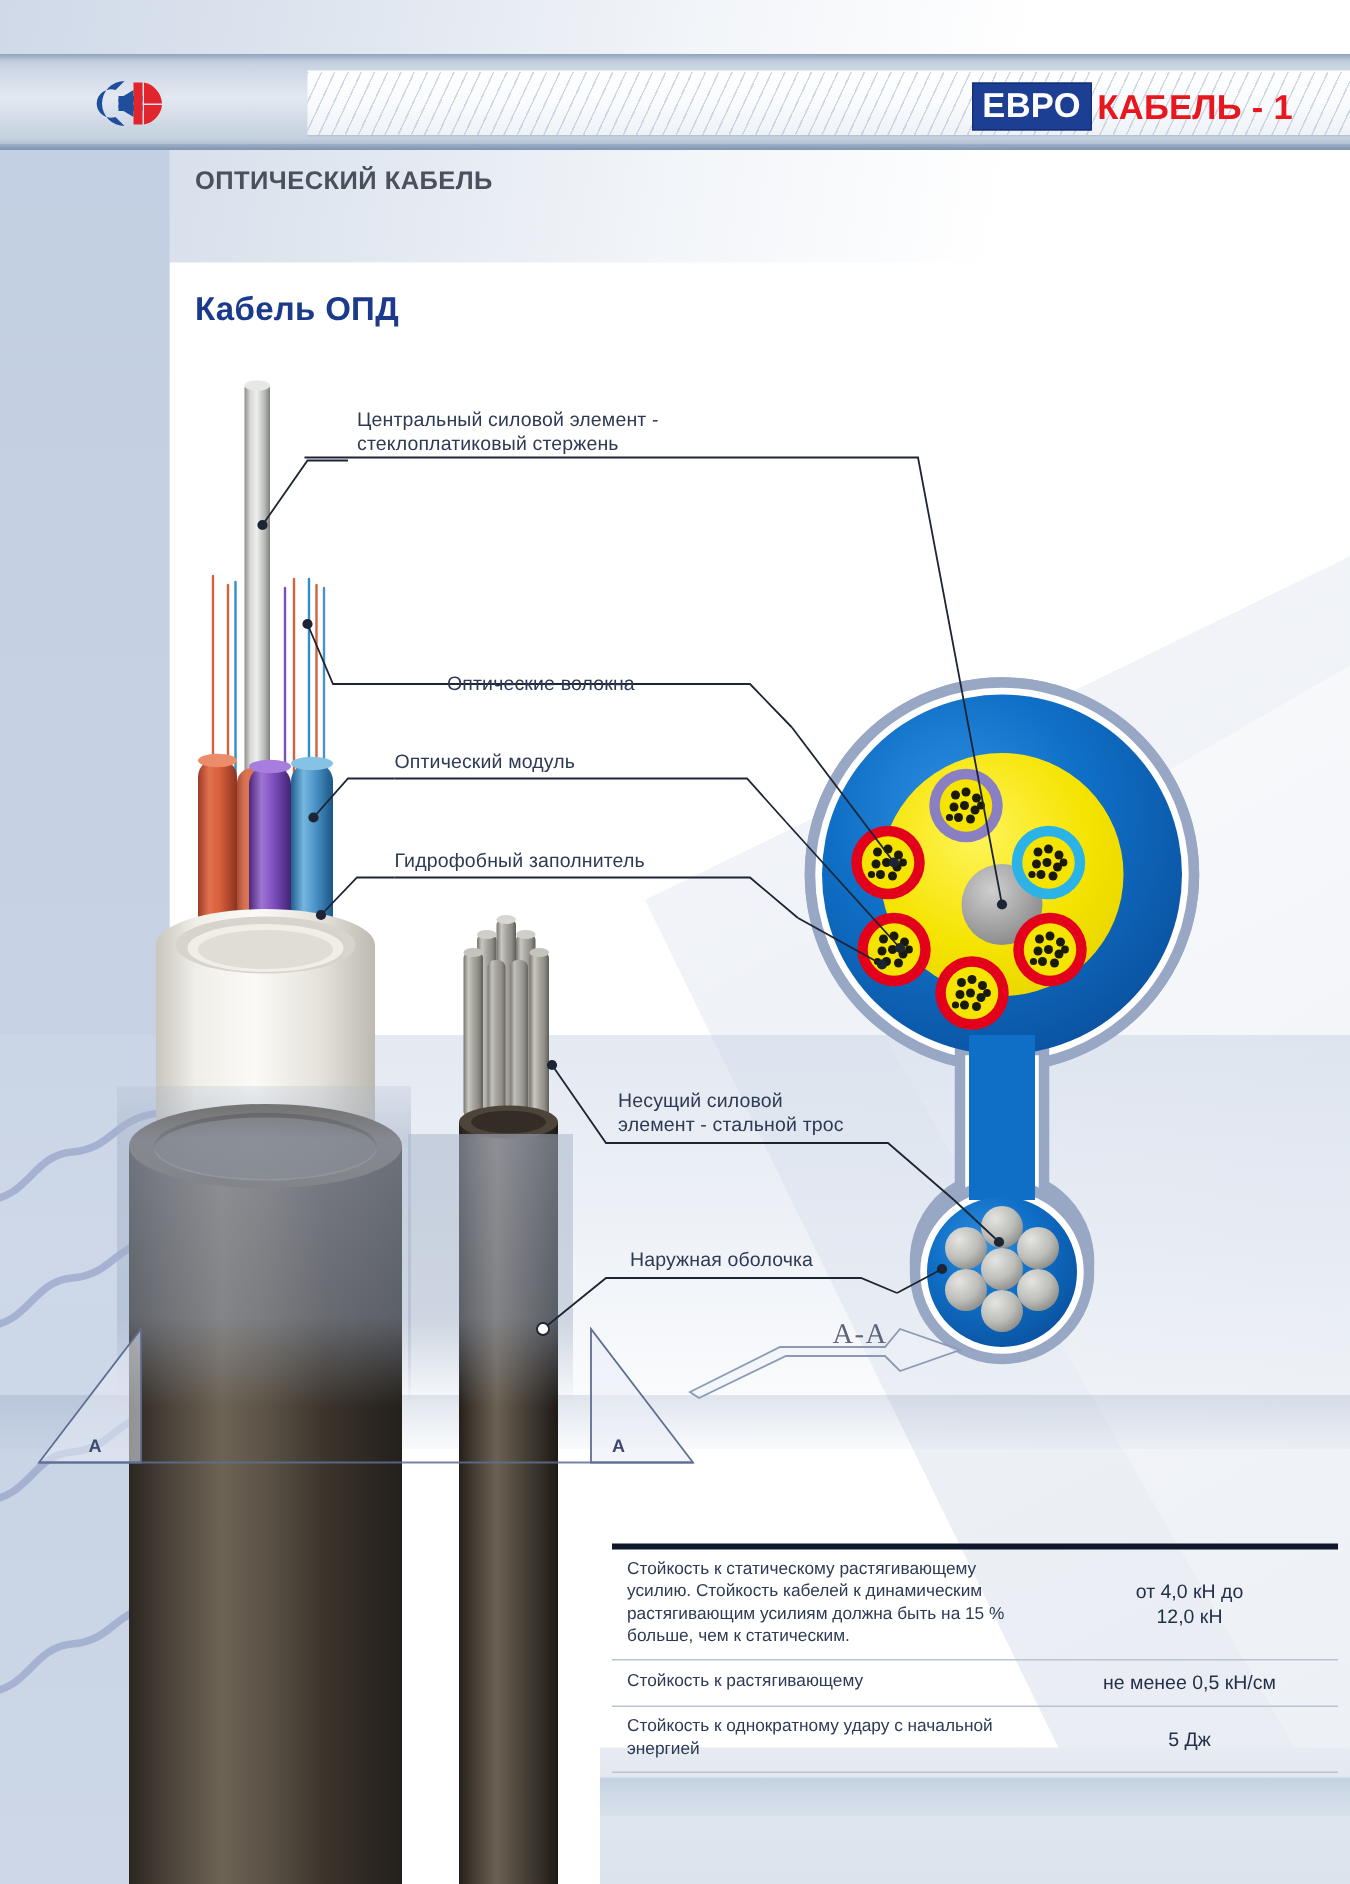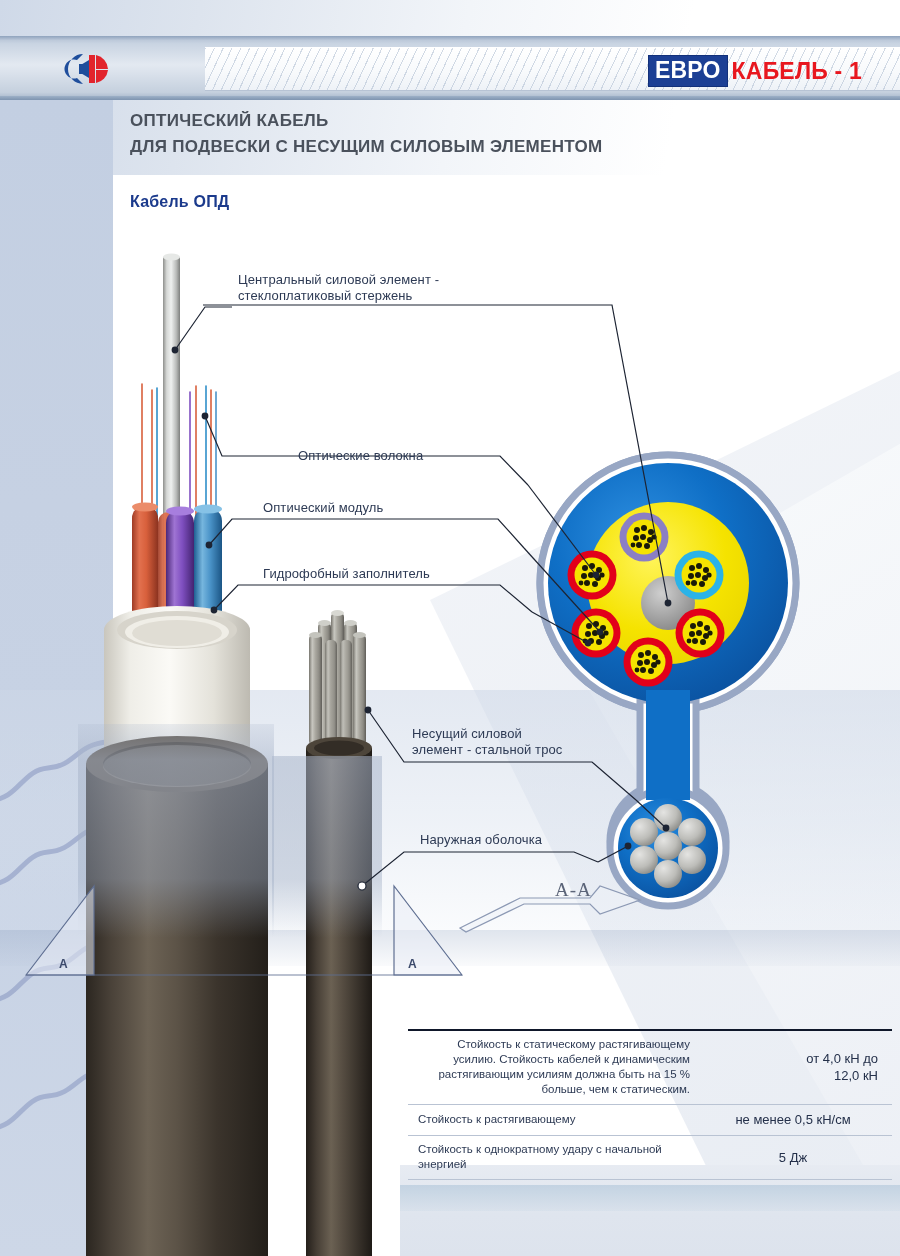--- a/index.html
+++ b/index.html
@@ -107,21 +107,21 @@
   .title-block{
     position:absolute;left:130px;top:108px;width:700px;
     color:#434a55;
   }
   .title-line{
     font-size:17px;font-weight:bold;letter-spacing:.3px;line-height:26px;
     color:#4a515c;
   }
   .subtitle{
     position:absolute;left:130px;top:193px;
-    font-size:16px;font-weight:bold;color:#1b3a8c;letter-spacing:.2px;
+    font-size:22px;font-weight:bold;color:#1b3a8c;letter-spacing:.2px;
   }
 
   
   .callout{
     position:absolute;
     font-size:13px;color:#2d3a54;line-height:15.5px;
     white-space:pre-line;
     letter-spacing:.1px;
   }
   #c-central{left:238px;top:272px;}
@@ -151,21 +151,21 @@
     position:absolute;left:408px;top:1029px;width:484px;
     border-collapse:collapse;
     font-size:11.5px;color:#2d3a54;
   }
   .spec td{
     border-bottom:1px solid #b9c3d3;
     padding:6px 8px 7px 10px;
     vertical-align:middle;
     line-height:15px;
   }
-  .spec tr:first-child td{border-top:2px solid #0f172a;text-align:right;}
+  .spec tr:first-child td{border-top:4px solid #0f172a;}
   .spec td.val{
     width:170px;text-align:center;font-size:13px;color:#24304a;
     line-height:17px;padding-right:14px;
   }
 </style>
 </head>
 <body>
 
 <div id="page">
 
@@ -205,21 +205,20 @@
     </svg>
   </div>
 
   <div class="brand">
     <span class="euro">ЕВРО</span>
     <span class="kabel">КАБЕЛЬ - 1</span>
   </div>
 
   <div class="title-block">
     <div class="title-line">ОПТИЧЕСКИЙ КАБЕЛЬ</div>
-    <div class="title-line">ДЛЯ ПОДВЕСКИ С НЕСУЩИМ СИЛОВЫМ ЭЛЕМЕНТОМ</div>
   </div>
   <div class="subtitle">Кабель ОПД</div>
 
   <svg class="layer nofill">
     <defs>
 
       <linearGradient id="gJacket" x1="0" y1="0" x2="1" y2="0">
         <stop offset="0%" stop-color="#2b2620"></stop>
         <stop offset="14%" stop-color="#4a4239"></stop>
         <stop offset="34%" stop-color="#6d6355"></stop>

